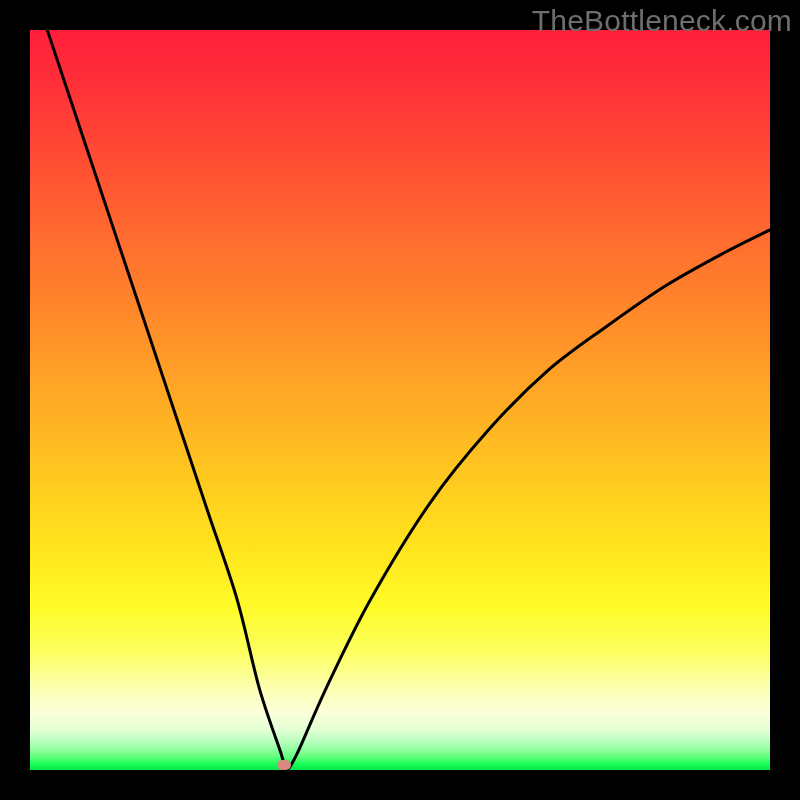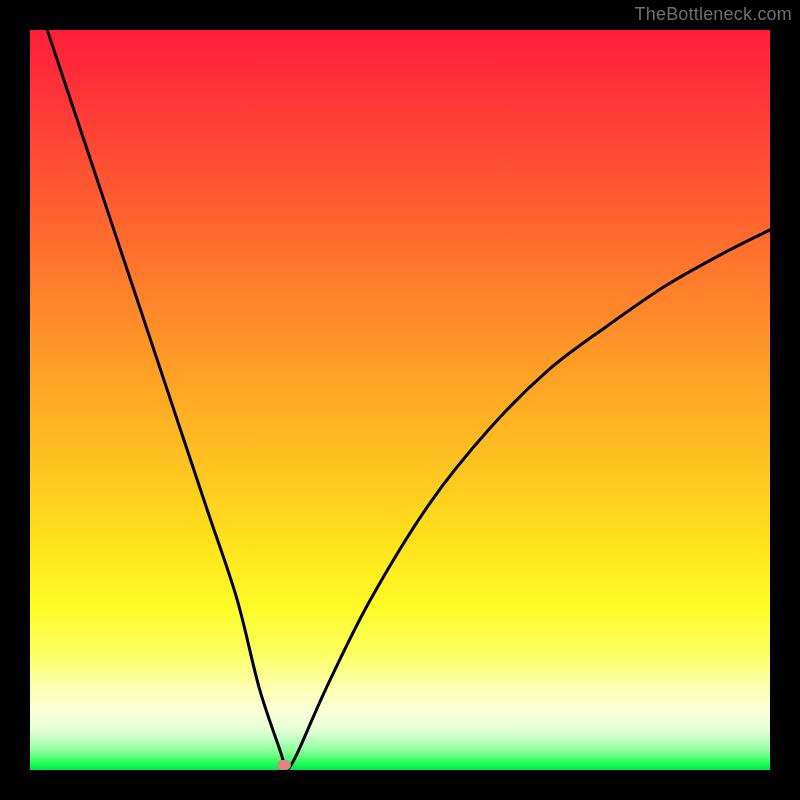--- a/index.html
+++ b/index.html
@@ -60,21 +60,21 @@
     border-radius: 5px;
     transform: translate(-50%, -50%);
     pointer-events: none;
   }
 
   .watermark {
     position: absolute;
     top: 4px;
     right: 8px;
     color: #6e6e6e;
-    font-size: 18px;
+    font-size: 30px;
     font-weight: 400;
     letter-spacing: 0.2px;
     pointer-events: none;
   }
 </style>
 </head>
 <body>
 
 <div class="frame">
 

